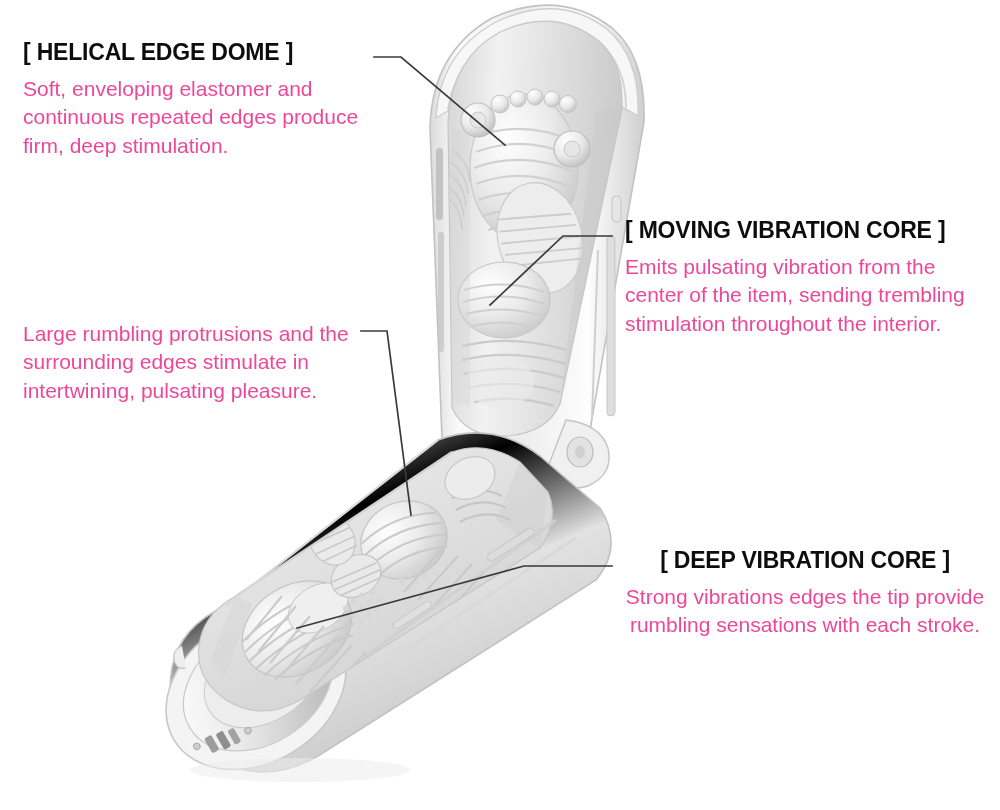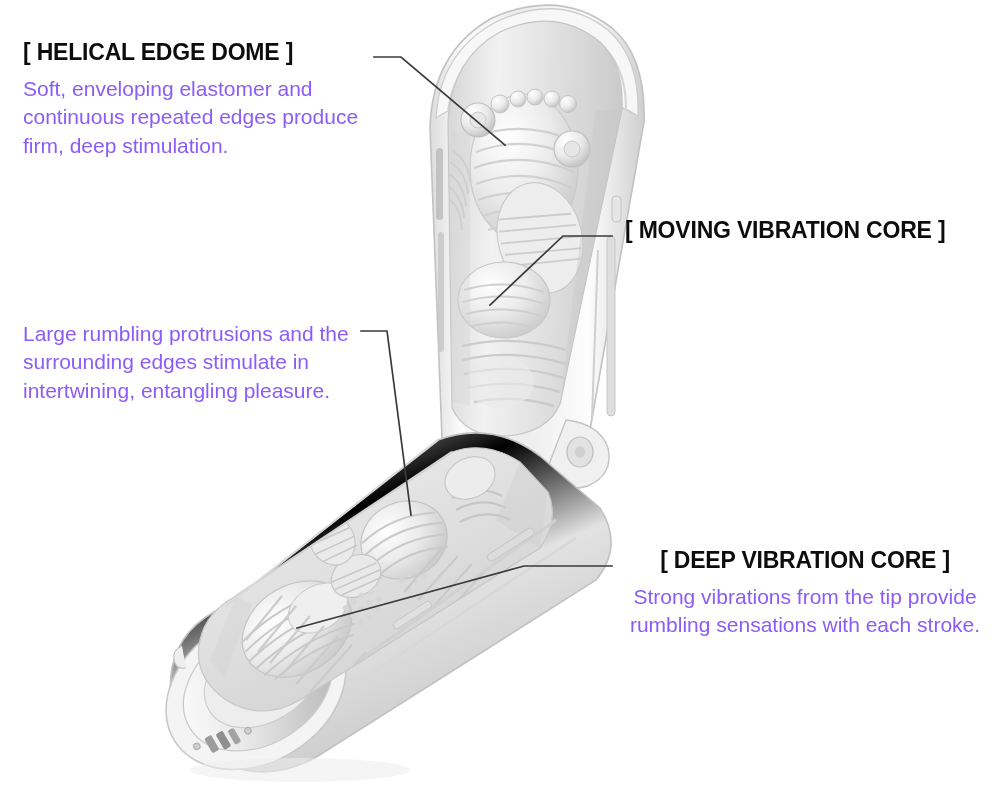--- a/index.html
+++ b/index.html
@@ -18,21 +18,21 @@
     font-weight:bold;
     letter-spacing:-0.2px;
     line-height:1.05;
     color:#0d0d0d;
     white-space:nowrap;
   }
   .callout p{
     margin:0;
     font-size:21px;
     line-height:1.35;
-    color:#8b5cf6;
+    color:#ec4899;
     font-weight:400;
   }
   #c-helical{left:23px;  top:40px;  width:360px;}
   #c-central{left:625px; top:218px; width:360px;}
   #c-moving { left:23px;  top:320px; width:350px;}
   #c-deep   { left:625px; top:548px; width:360px;text-align:center;}
 
   
   #leaders{position:absolute;left:0;top:0;width:1000px;height:810px;
            pointer-events:none;}
@@ -324,24 +324,25 @@
     </g>
   </svg>
 
   <div class="callout" id="c-helical">
     <h3>[ HELICAL EDGE DOME ]</h3>
     <p>Soft, enveloping elastomer and continuous repeated edges produce firm, deep stimulation.</p>
   </div>
 
   <div class="callout" id="c-central">
     <h3>[ MOVING VIBRATION CORE ]</h3>
+    <p>Emits pulsating vibration from the center of the item, sending trembling stimulation throughout the interior.</p>
   </div>
 
   <div class="callout" id="c-moving">
-    <p>Large rumbling protrusions and the surrounding edges stimulate in intertwining, entangling pleasure.</p>
+    <p>Large rumbling protrusions and the surrounding edges stimulate in intertwining, pulsating pleasure.</p>
   </div>
 
   <div class="callout" id="c-deep">
     <h3>[ DEEP VIBRATION CORE ]</h3>
-    <p>Strong vibrations from the tip provide rumbling sensations with each stroke.</p>
+    <p>Strong vibrations edges the tip provide rumbling sensations with each stroke.</p>
   </div>
 
 </div>
 
 </body></html>

